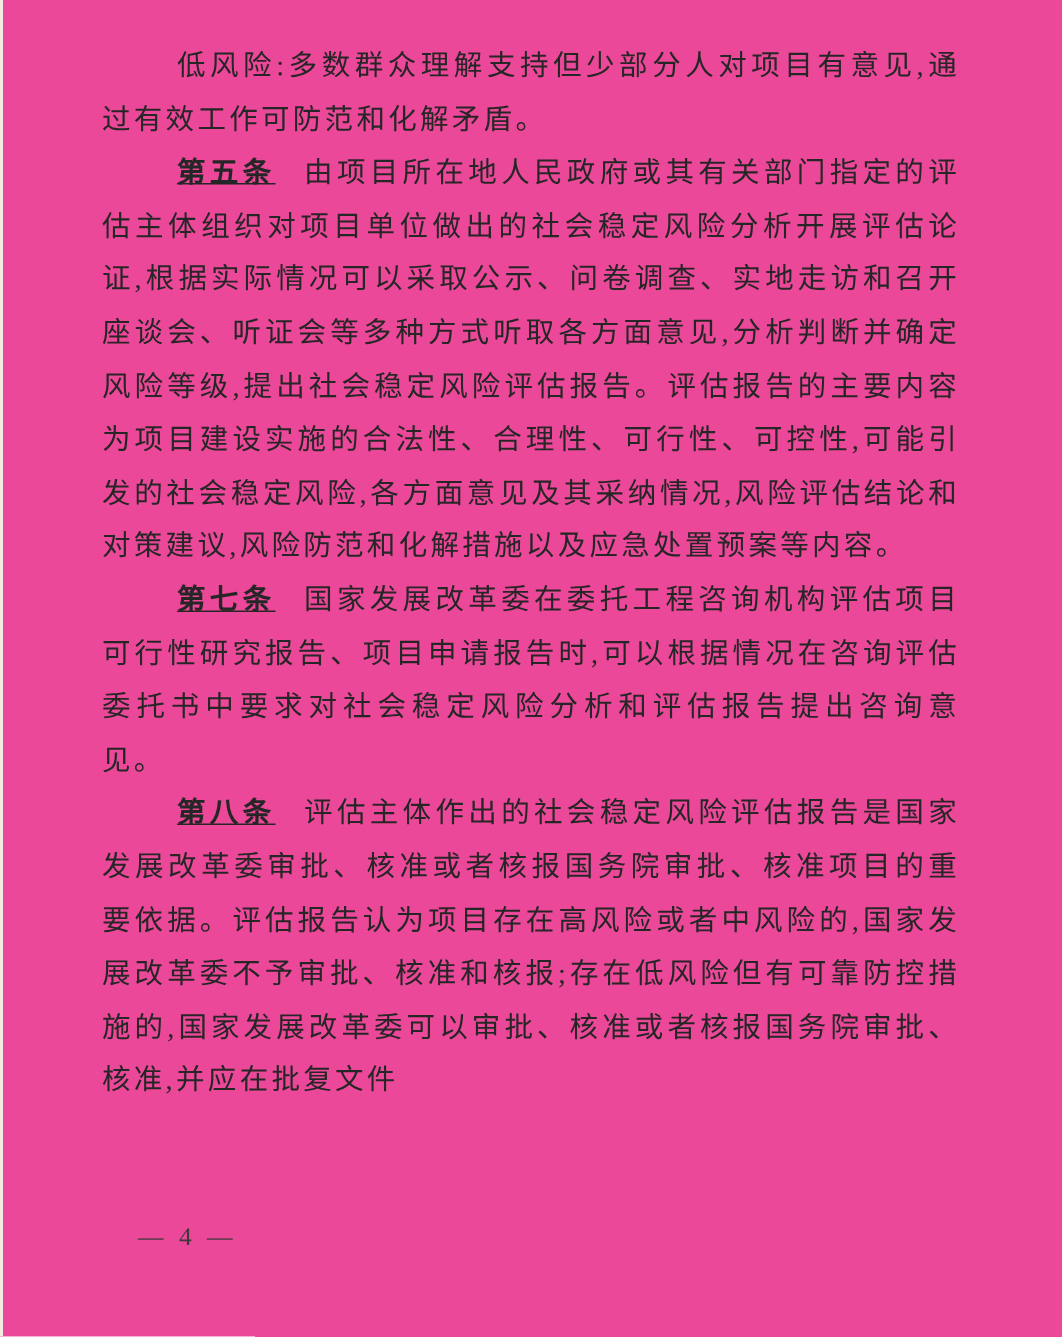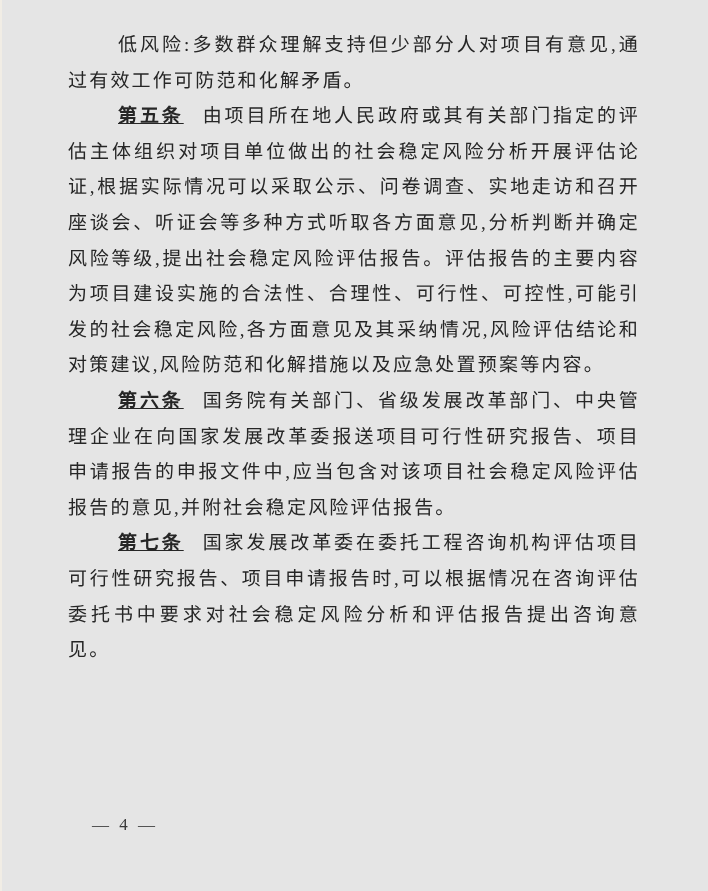--- a/index.html
+++ b/index.html
@@ -4,21 +4,21 @@
 <style>
   html, body {
     margin: 0;
     padding: 0;
     background: #ffffff;
   }
   .page {
     position: relative;
     width: 708px;
     height: 891px;
-    background: #e5e5e5;
+    background: #ec4899;
     overflow: hidden;
     font-family: "Liberation Serif", "DejaVu Serif", serif;
     color: #262626;
   }
   .scan-edge {
     position: absolute;
     left: 0;
     top: 0;
     width: 2px;
     height: 100%;
@@ -68,21 +68,21 @@
   <div class="scan-edge"></div>
 
   <div class="text-block">
     <p class="para">
       <span>低风险:多数群众理解支持但少部分人对项目有意见,通过有效工作可防范和化解矛盾。</span>
     </p>
     <p class="para">
       <b class="article-label">第五条</b><span>由项目所在地人民政府或其有关部门指定的评估主体组织对项目单位做出的社会稳定风险分析开展评估论证,根据实际情况可以采取公示、问卷调查、实地走访和召开座谈会、听证会等多种方式听取各方面意见,分析判断并确定风险等级,提出社会稳定风险评估报告。评估报告的主要内容为项目建设实施的合法性、合理性、可行性、可控性,可能引发的社会稳定风险,各方面意见及其采纳情况,风险评估结论和对策建议,风险防范和化解措施以及应急处置预案等内容。</span>
     </p>
     <p class="para">
-      <b class="article-label">第六条</b><span>国务院有关部门、省级发展改革部门、中央管理企业在向国家发展改革委报送项目可行性研究报告、项目申请报告的申报文件中,应当包含对该项目社会稳定风险评估报告的意见,并附社会稳定风险评估报告。</span>
+      <b class="article-label">第七条</b><span>国家发展改革委在委托工程咨询机构评估项目可行性研究报告、项目申请报告时,可以根据情况在咨询评估委托书中要求对社会稳定风险分析和评估报告提出咨询意见。</span>
     </p>
     <p class="para">
-      <b class="article-label">第七条</b><span>国家发展改革委在委托工程咨询机构评估项目可行性研究报告、项目申请报告时,可以根据情况在咨询评估委托书中要求对社会稳定风险分析和评估报告提出咨询意见。</span>
+      <b class="article-label">第八条</b><span>评估主体作出的社会稳定风险评估报告是国家发展改革委审批、核准或者核报国务院审批、核准项目的重要依据。评估报告认为项目存在高风险或者中风险的,国家发展改革委不予审批、核准和核报;存在低风险但有可靠防控措施的,国家发展改革委可以审批、核准或者核报国务院审批、核准,并应在批复文件</span>
     </p>
   </div>
 
   <div class="page-footer">— 4 —</div>
 </div>
 
 </body></html>

